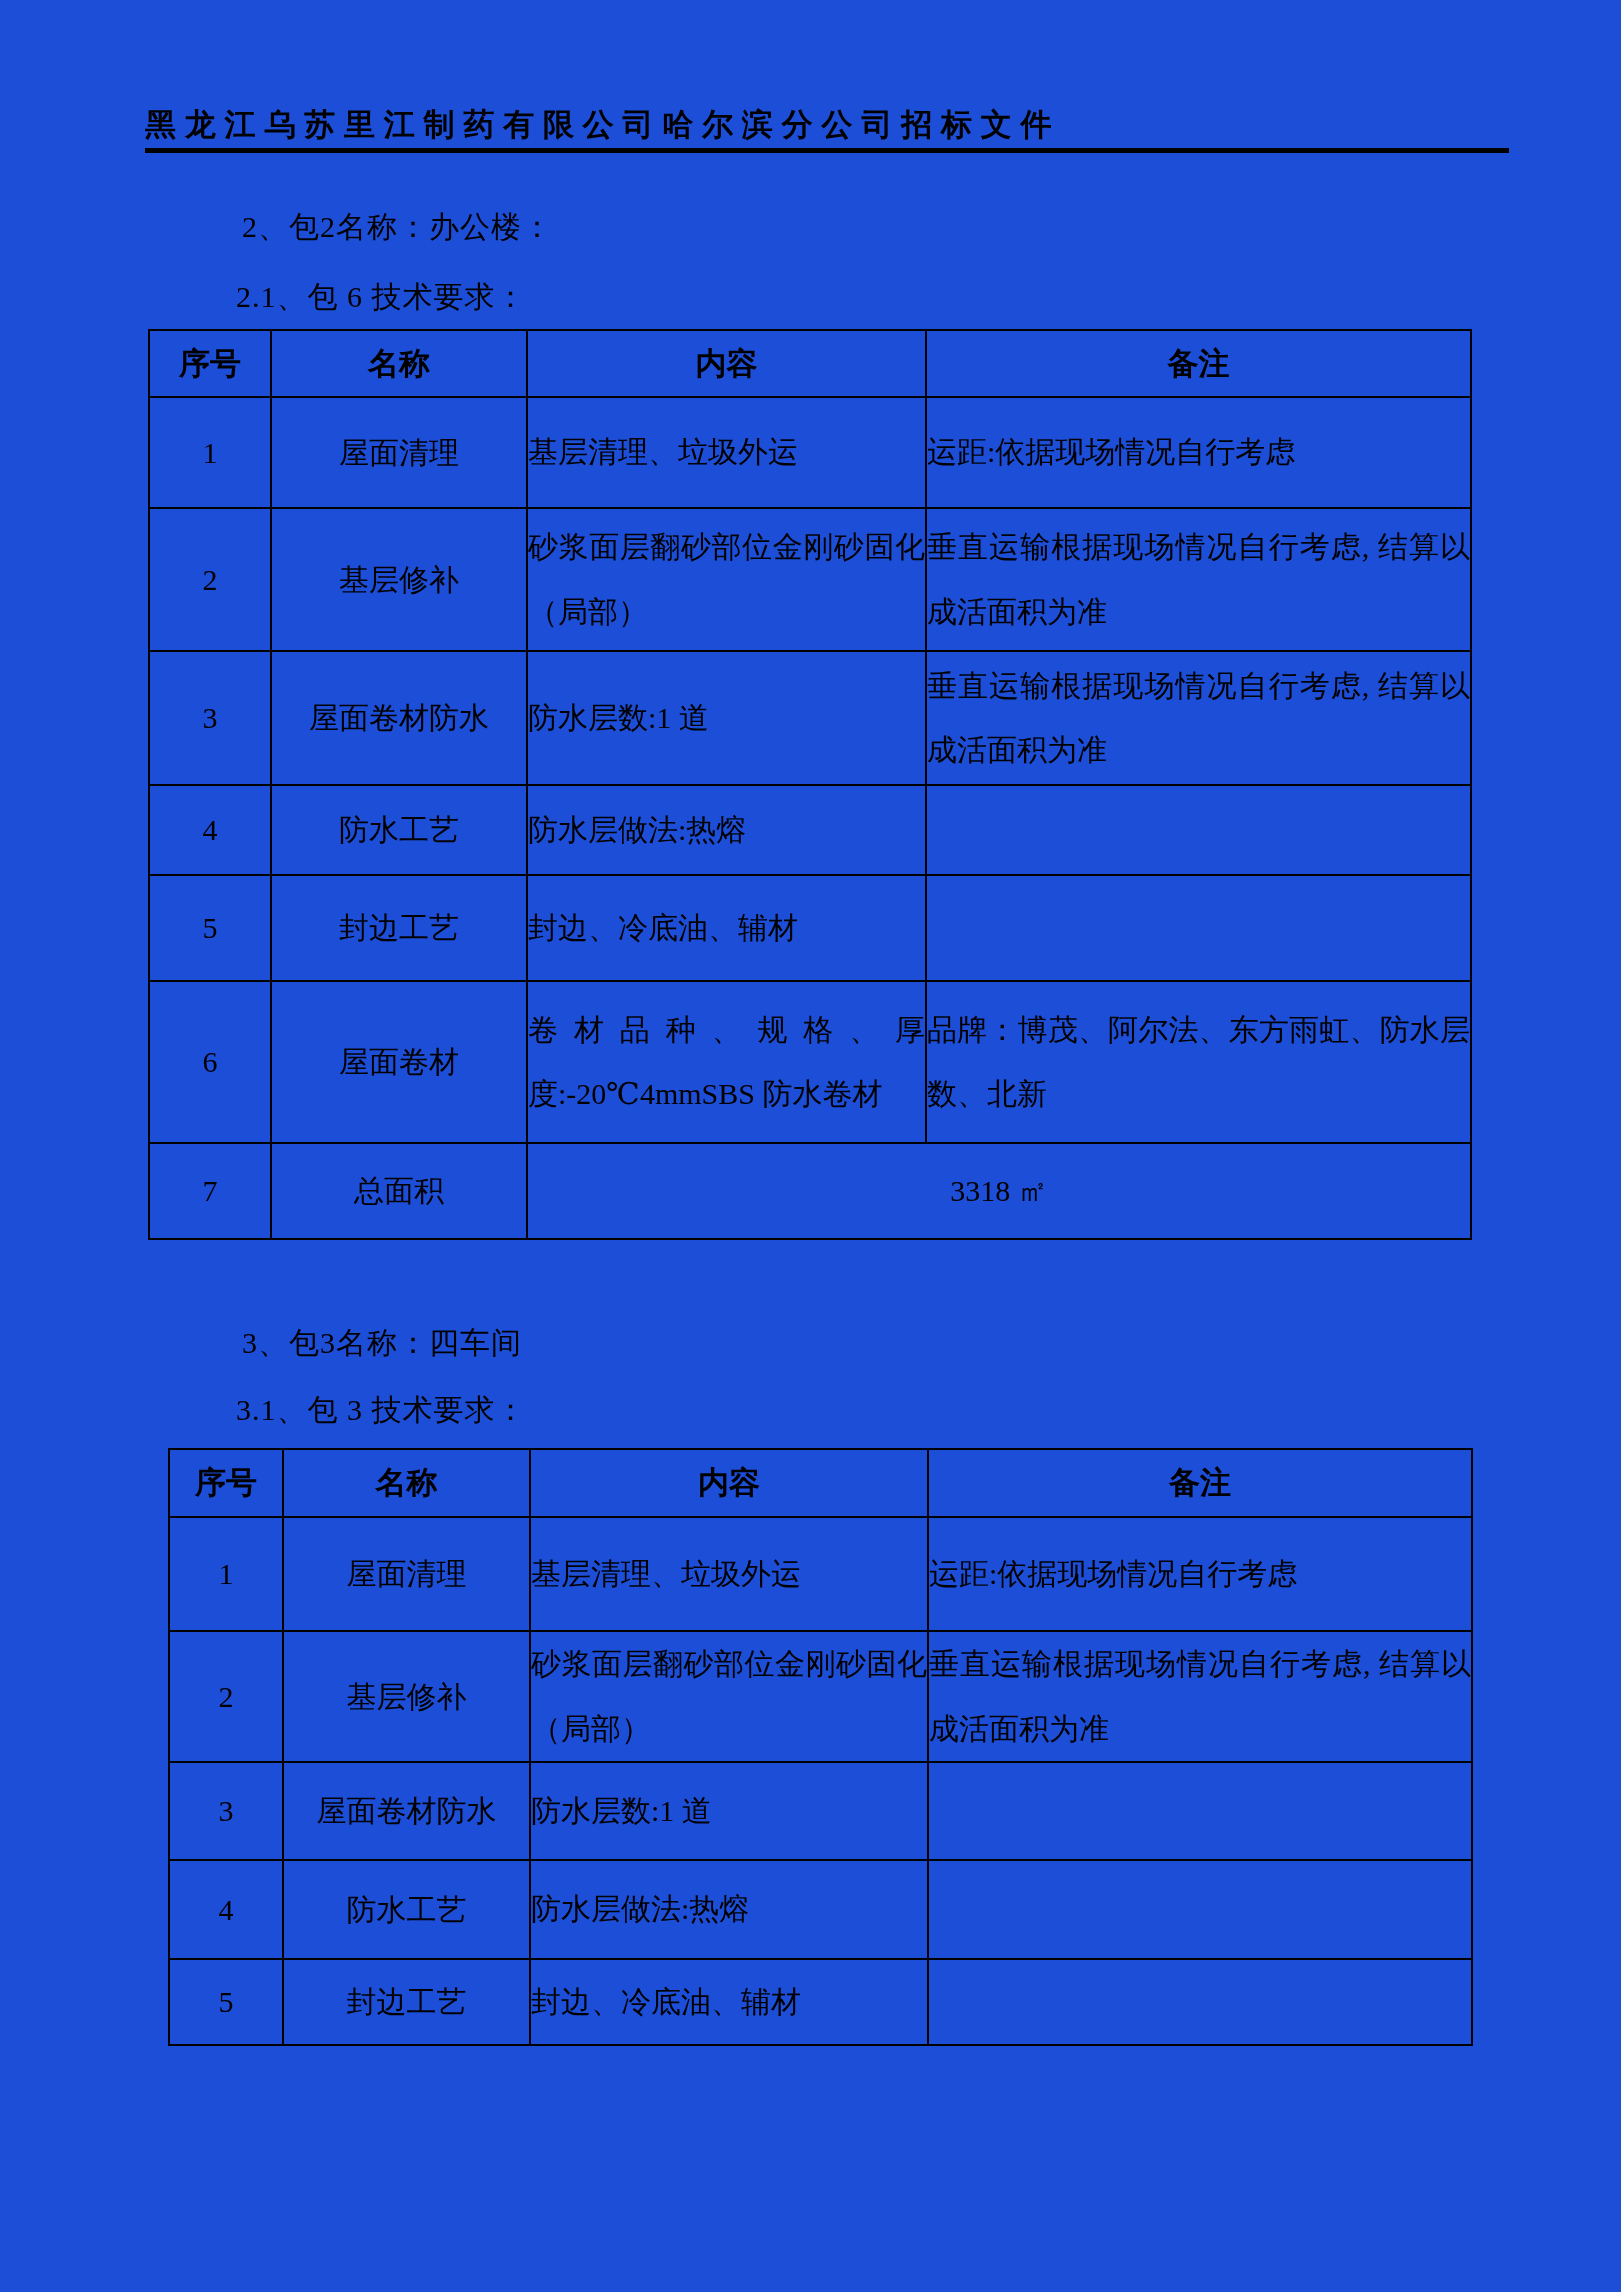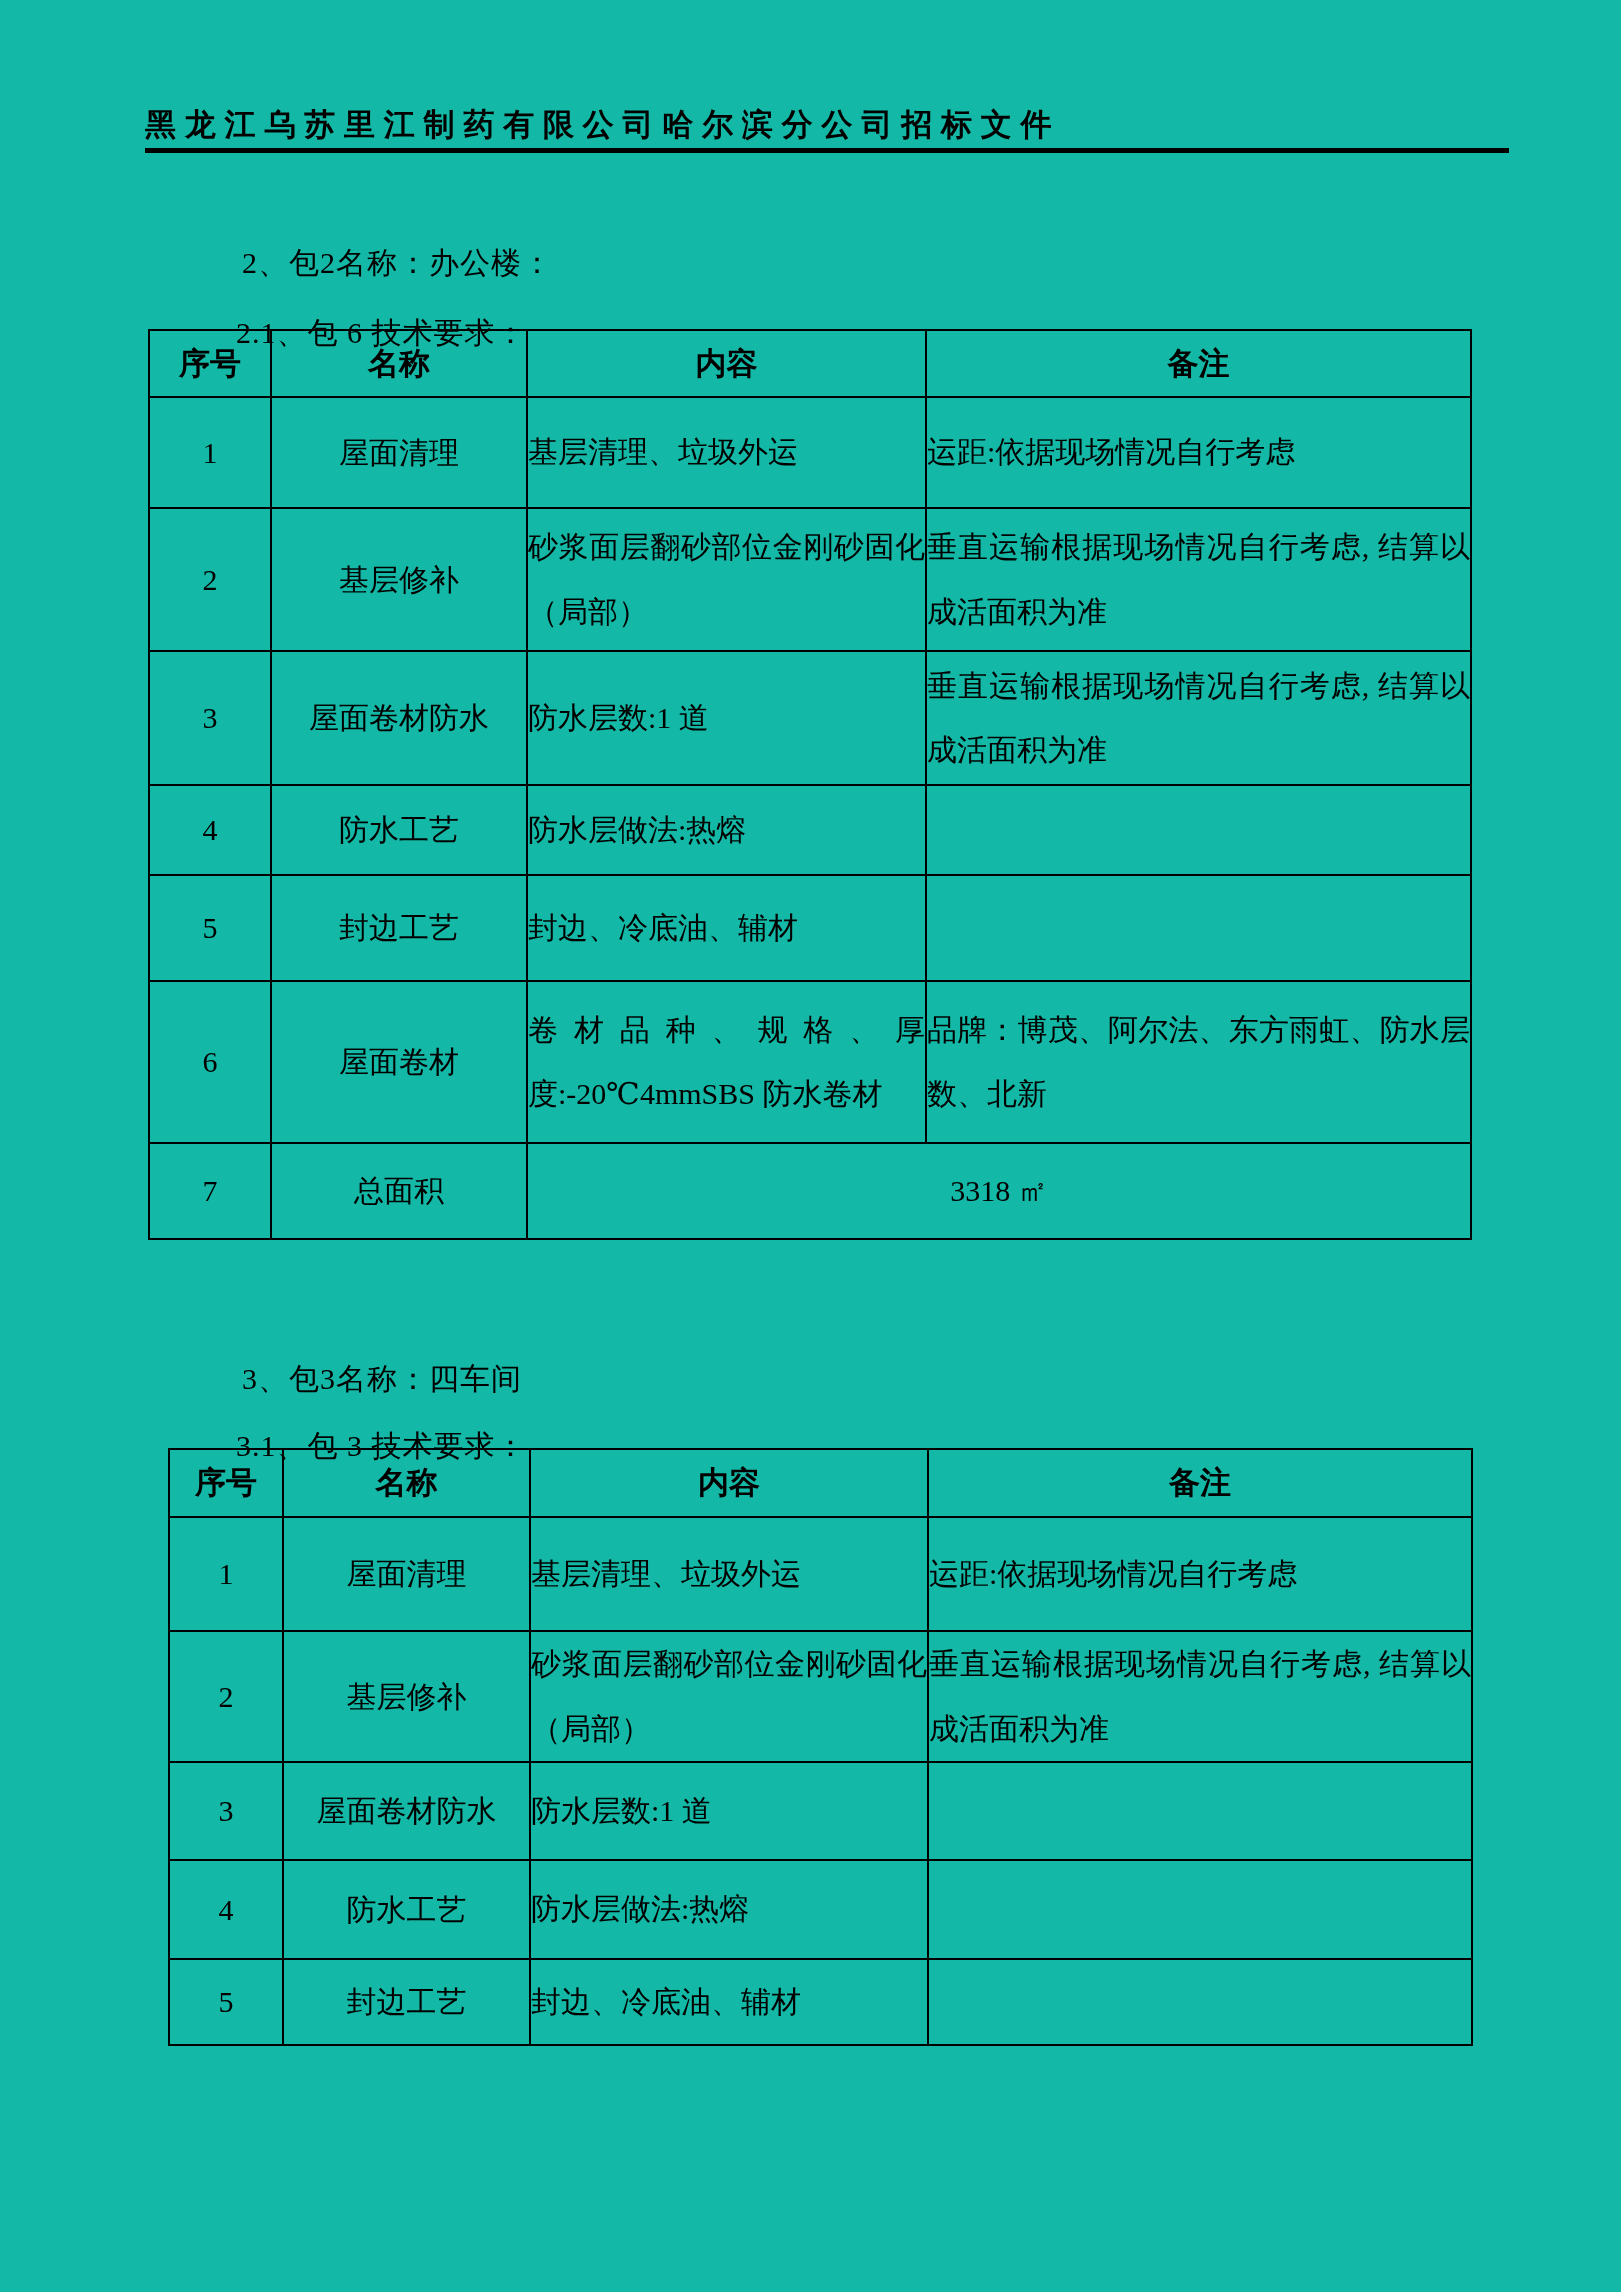--- a/index.html
+++ b/index.html
@@ -1,35 +1,35 @@
 <!DOCTYPE html>
 <html><head>
 <meta charset="utf-8">
 <style>
   html,body{margin:0;padding:0;background:#e8e8e8;}
   .page{
     position:relative;
     width:1621px;height:2293px;
-    background:#14b8a6;
+    background:#1d4ed8;
     color:#000;
     font-family:"Liberation Serif","DejaVu Serif",serif;
     margin:0 auto;
     overflow:hidden;
   }
   .doc-title{
     position:absolute;left:145px;top:104px;
     font-size:31px;font-weight:bold;letter-spacing:8.8px;
     white-space:nowrap;
   }
   .title-rule{
     position:absolute;left:145px;top:148px;
     width:1364px;height:4.9px;background:#000;
   }
   .sec-title{
-    position:absolute;font-size:30px;white-space:nowrap;letter-spacing:1px;margin-top:36px;
+    position:absolute;font-size:30px;white-space:nowrap;letter-spacing:1px;
   }
   #sec1-title{left:242px;top:207px;}
   #sec1-sub{left:236px;top:277px;}
   #sec2-title{left:242px;top:1323px;}
   #sec2-sub{left:236px;top:1390px;}
 
   table.req{
     position:absolute;
     border-collapse:collapse;
     table-layout:fixed;

